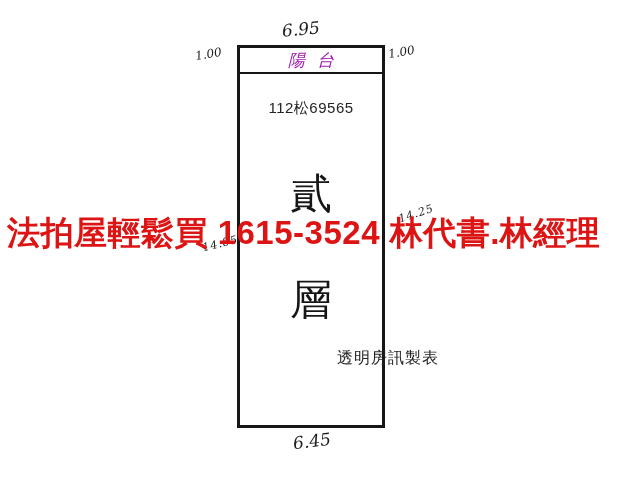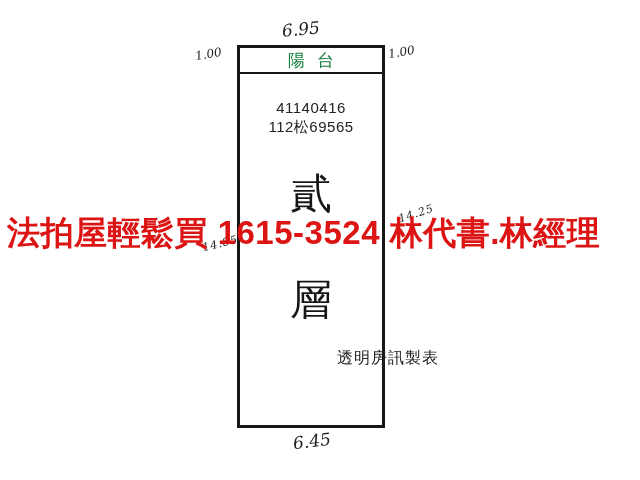--- a/index.html
+++ b/index.html
@@ -29,21 +29,22 @@
     position: absolute;
     left: 0; top: 0; right: 0;
     height: 24px;
     border-bottom: 2px solid #161616;
     display: flex;
     align-items: center;
     justify-content: center;
     font-size: 17px;
     letter-spacing: 12px;
     text-indent: 12px;
-    color: #15803d;
+    color: #a21caf;
+    font-style: italic;
   }
 
   
   .ids {
     position: absolute;
     left: 0; right: 0; top: 50px;
     text-align: center;
     font-size: 15px;
     line-height: 19px;
     letter-spacing: 0.5px;
@@ -119,21 +120,20 @@
 
   <div class="hand dim-bottom">6.45</div>
 
   <div class="plan-rect">
 
     <div class="balcony">
       <span>陽台</span>
     </div>
 
     <div class="ids">
-      <div>41140416</div>
       <div>112松69565</div>
     </div>
 
     <div class="floor floor-1">貳</div>
 
     <div class="floor floor-2">層</div>
 
   </div>
 
   <div class="producer">透明房訊製表</div>

